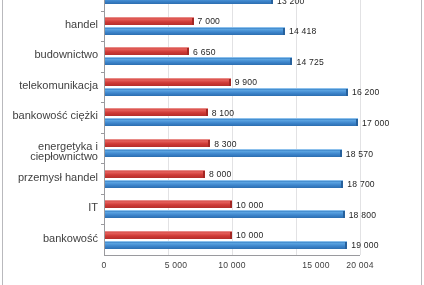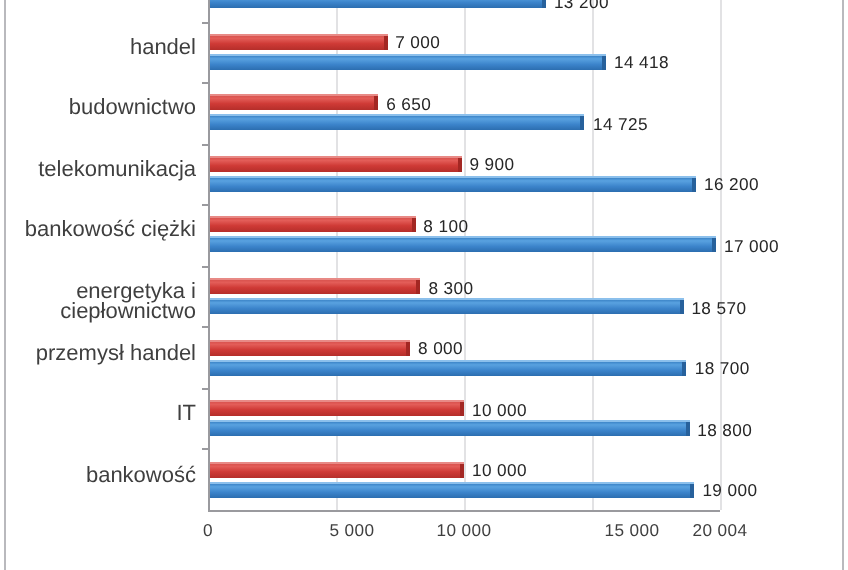--- a/index.html
+++ b/index.html
@@ -165,21 +165,21 @@
           <div class="bar-value">13 200</div>
         </div>
       </div>
       <div class="row" style="top: 30.5556px; height: 30.5556px;">
         <div class="tickmark" style="top: 0px;"></div>
         <div class="cat-label" style="top: 9.27778px;">handel</div>
         <div class="bar red" style="width: 89.6px; top: 6.27778px;">
           <div class="cap"></div>
           <div class="bar-value">7 000</div>
         </div>
-        <div class="bar blue" style="width: 199px; top: 16.2778px; text-decoration: underline;">
+        <div class="bar blue" style="width: 181px; top: 16.2778px; text-decoration: underline;">
           <div class="cap"></div>
           <div class="bar-value">14 418</div>
         </div>
       </div>
       <div class="row" style="top: 61.1111px; height: 30.5556px;">
         <div class="tickmark" style="top: 0px;"></div>
         <div class="cat-label" style="top: 9.27778px;">budownictwo</div>
         <div class="bar red" style="width: 85.12px; top: 6.27778px;">
           <div class="cap"></div>
           <div class="bar-value">6 650</div>

